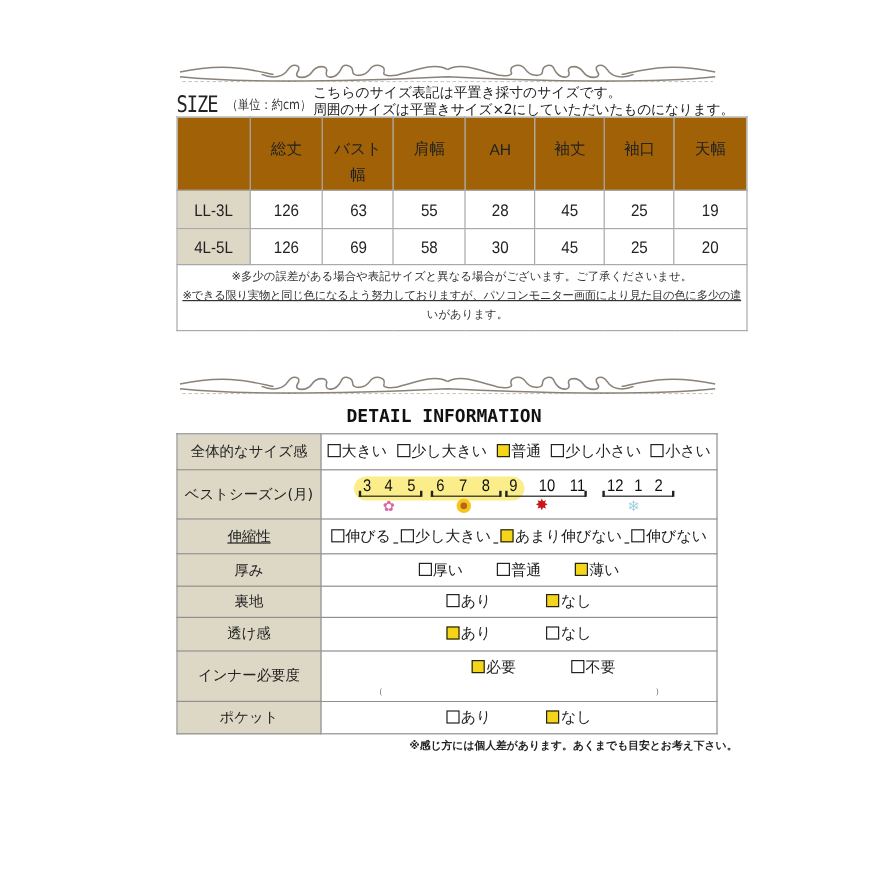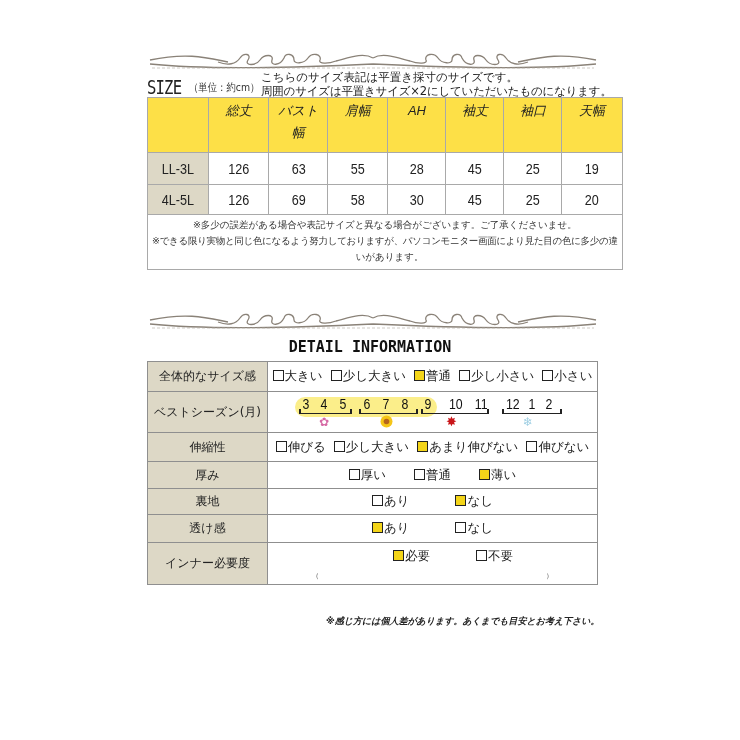--- a/index.html
+++ b/index.html
@@ -9,37 +9,37 @@
   .size-head { position:absolute; left:147px; top:70px; width:452px; height:27px; }
   .size-title { position:absolute; left:0; top:6px; font-family:"DejaVu Sans Mono","Liberation Mono", monospace;
                 font-size:19px; letter-spacing:-1px; color:#222; transform:scaleX(0.82); transform-origin:left; }
   .size-unit { position:absolute; left:42px; top:10px; font-size:11px; color:#333; transform:scaleX(0.85); transform-origin:left; }
   .size-note1 { position:absolute; left:114px; top:0px; font-size:11.5px; color:#222; white-space:nowrap; }
   .size-note2 { position:absolute; left:114px; top:14px; font-size:11.5px; color:#222; white-space:nowrap; letter-spacing:-0.2px; }
 
   table { border-collapse:collapse; }
   .size-table { position:absolute; left:147px; top:97px; width:451px; }
   .size-table td { border:1px solid #a9a9a9; text-align:center; font-size:13px; padding:0; }
-  .size-table td.hd { background:#fde047; vertical-align:top; padding-top:2px; line-height:22px;font-style:italic; }
+  .size-table td.hd { background:#a16207; vertical-align:top; padding-top:16px; line-height:22px; }
   .size-table td.rowhd { background:#ddd8c6; font-family:"Liberation Sans", sans-serif; font-size:14px; }
   .size-table td.num { font-family:"Liberation Sans", sans-serif; font-size:14px; background:#fff; }
   .size-table td.notes { text-align:center; font-size:9.5px; line-height:16px; padding:2px 4px 4px 4px; vertical-align:top; color:#333; }
   .num-font { transform:scaleX(0.9); display:inline-block; }
 
   .detail-title { position:absolute; left:0; width:740px; top:338px; text-align:center;
                   font-family:"DejaVu Sans Mono","Liberation Mono", monospace; font-size:15px; font-weight:bold;
                   color:#111; letter-spacing:0px; }
   .detail-table { position:absolute; left:147px; top:361px; width:451px;border-radius:14px; }
   .detail-table td { border:1px solid #8f8f8f; font-size:12.5px; padding:0; }
   .detail-table td.lbl { background:#ddd8c6; width:119px; text-align:center; color:#222; font-size:12px; }
   .detail-table td.val { background:#fff; text-align:center; white-space:nowrap; }
   .opt { display:inline-block; margin:0 2px; }
   .box { display:inline-block; width:9px; height:9px; border:1px solid #222; vertical-align:-1px; margin-right:1px; background:#fff; }
   .box.on { background:#f4d519; }
-  .footnote { position:absolute; left:326px; top:615px; font-size:9px; font-weight:bold; color:#222; white-space:nowrap;font-style:italic; }
+  .footnote { position:absolute; left:341px; top:615px; font-size:9px; font-weight:bold; color:#222; white-space:nowrap; }
 
   .season-wrap { position:relative; height:40px; }
   .season-hl { position:absolute; left:27px; top:5px; width:142px; height:20px; background:#fbee8a; border-radius:10px; }
   .month { position:absolute; top:4px; font-family:"Liberation Sans", sans-serif; font-size:14px; color:#111; transform:scaleX(0.88); }
   .bracket { position:absolute; top:21px; height:0; border-top:1px solid #222; }
   .tick { position:absolute; top:17px; width:2px; height:5px; background:#222; }
   .sicon { position:absolute; top:24px; font-size:12px; line-height:12px; }
   .paren { position:absolute; top:28px; font-size:7px; color:#555; }
 </style>
 </head>
@@ -91,21 +91,21 @@
     <td class="num"><span class="num-font">69</span></td>
     <td class="num"><span class="num-font">58</span></td>
     <td class="num"><span class="num-font">30</span></td>
     <td class="num"><span class="num-font">45</span></td>
     <td class="num"><span class="num-font">25</span></td>
     <td class="num"><span class="num-font">20</span></td>
   </tr>
   <tr style="height:52px;">
     <td class="notes" colspan="8">
       <div>※多少の誤差がある場合や表記サイズと異なる場合がございます。ご了承くださいませ。</div>
-      <div style="white-space:nowrap;letter-spacing:-0.3px;">※できる限り実物と同じ色になるよう努力しておりますが、パソコンモニター画面により見た目の色に多少の違</div>
+      <div style="white-space:nowrap;letter-spacing:-0.3px;text-decoration:underline;">※できる限り実物と同じ色になるよう努力しておりますが、パソコンモニター画面により見た目の色に多少の違</div>
       <div>　いがあります。</div>
     </td>
   </tr>
 </tbody>
   </table>
 
 <svg class="divider" style="top:304px;" viewBox="0 0 450 28">
   <g fill="none" stroke="#8a8278" stroke-width="1.3">
     <path d="M2 16 C40 8, 60 14, 80 18 M2 20 C60 26, 140 24, 225 20 M225 20 C310 24, 390 26, 448 20 M370 18 C390 14, 410 8, 448 16"></path>
     <path d="M70 18 C80 22, 88 20, 92 14 C96 8, 104 10, 100 16 C96 22, 108 22, 112 16 C116 10, 126 10, 124 16 C122 22, 132 22, 136 14 C138 8, 146 10, 146 16 C146 20, 156 20, 160 14 C164 8, 174 10, 172 16 C170 20, 180 20, 188 17 M188 17 C200 14, 215 8, 225 14"></path>
@@ -169,21 +169,21 @@
                 <circle cx="6.5" cy="6.5" r="6" fill="#f5c518"></circle>
                 <circle cx="6.5" cy="6.5" r="2.8" fill="#b5651d"></circle>
               </svg>
         </span>
         <span class="sicon" style="left:178px;color:#c9161a;font-size:13px;">✸</span>
         <span class="sicon" style="left:255px;color:#9fcfe3;">❄</span>
       </div>
     </td>
   </tr>
 
-  <tr style="height:29px;">
+  <tr style="height:29px;text-decoration:underline;">
     <td class="lbl">伸縮性</td>
     <td class="val">
       <span class="opt"><span class="box"></span><span>伸びる</span></span>
       <span class="opt"><span class="box"></span><span>少し大きい</span></span>
       <span class="opt"><span class="box on"></span><span>あまり伸びない</span></span>
       <span class="opt"><span class="box"></span><span>伸びない</span></span>
     </td>
   </tr>
 
   <tr style="height:27px;">
@@ -216,16 +216,23 @@
     <td class="val" style="vertical-align:top;position:relative;padding-left:41px;">
       <div style="padding-top:5px;">
         <span class="opt" style="margin-right:40px;"><span class="box on"></span><span>必要</span></span>
         <span class="opt"><span class="box"></span><span>不要</span></span>
       </div>
       <span class="paren" style="left:44px;">（</span>
       <span class="paren" style="left:278px;">）</span>
     </td>
   </tr>
 
+  <tr style="height:27px;">
+    <td class="lbl">ポケット</td>
+    <td class="val">
+      <span class="opt" style="margin-right:40px;"><span class="box"></span><span>あり</span></span>
+      <span class="opt"><span class="box on"></span><span>なし</span></span>
+    </td>
+  </tr>
 </tbody>
   </table>
 
 <div class="footnote">※感じ方には個人差があります。あくまでも目安とお考え下さい。</div>
 
 </body></html>

